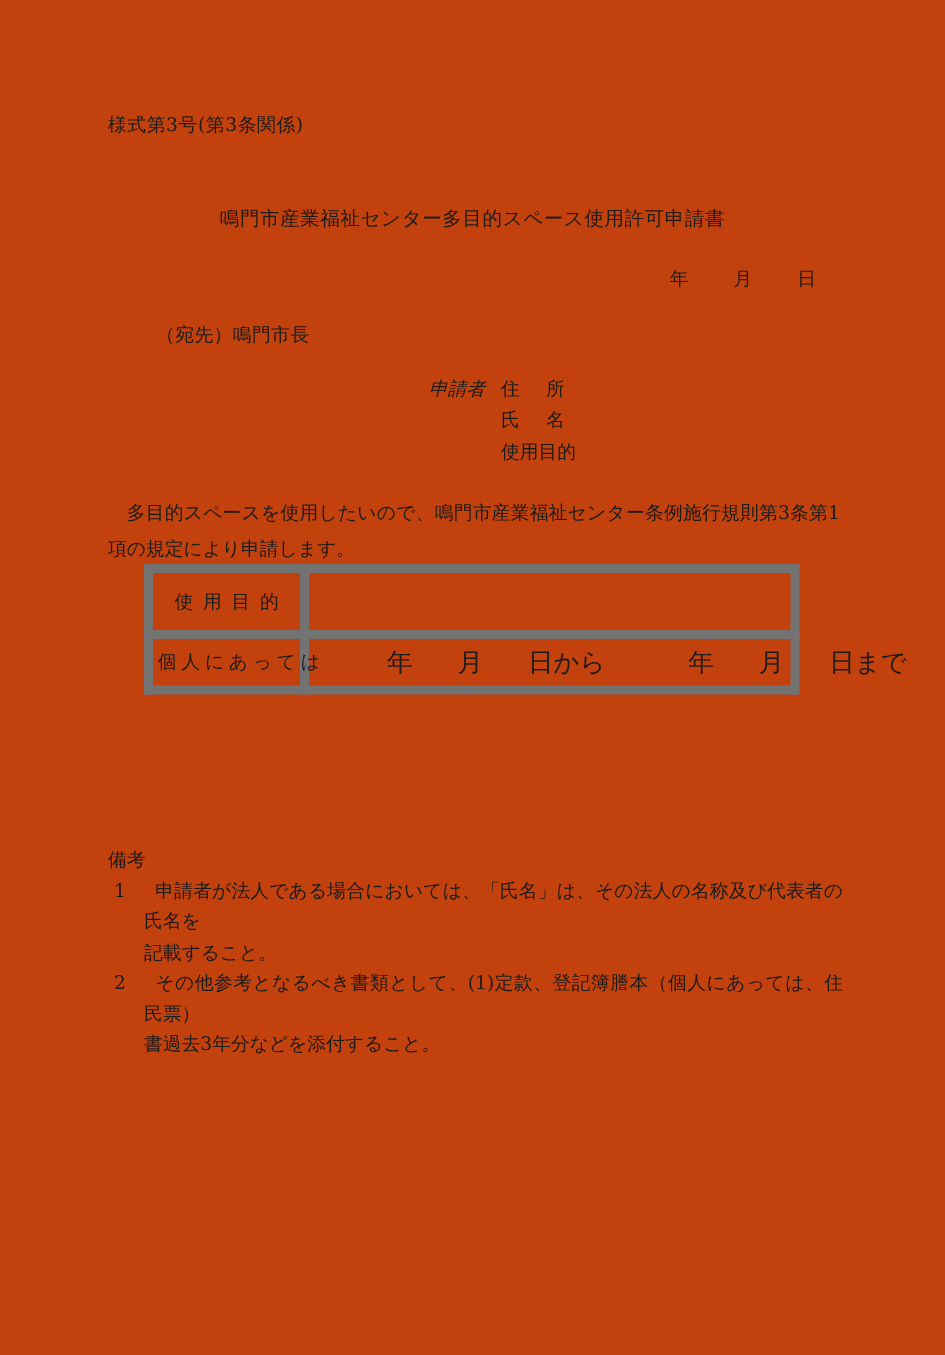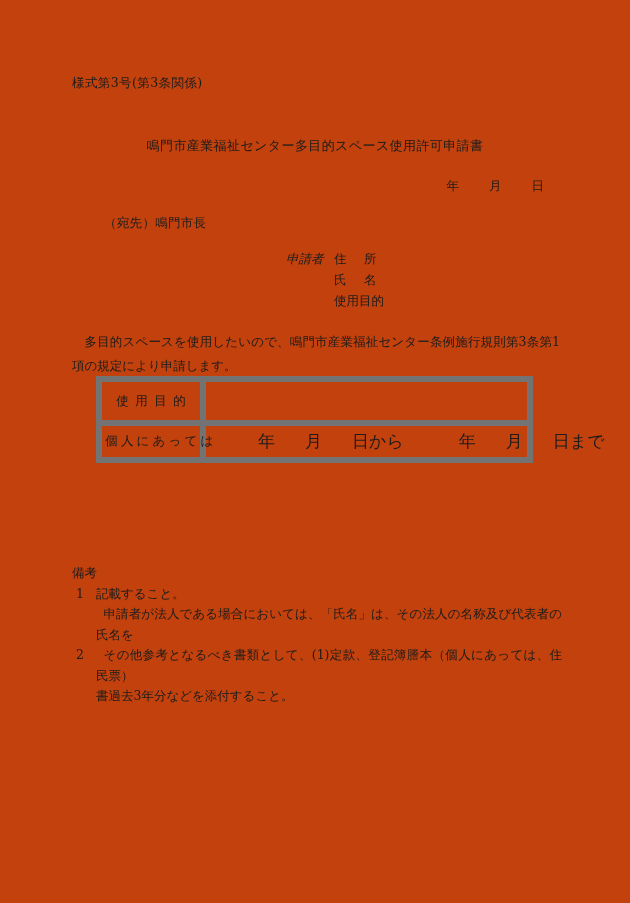--- a/index.html
+++ b/index.html
@@ -215,22 +215,22 @@
         </td>
       </tr>
     </tbody>
   </table>
 
   <div class="remarks">
     <span class="rm-head">備考</span>
 
     <span class="rm-item">
       <span class="num">1</span>
+      <span class="txt first">申請者が法人である場合においては、「氏名」は、その法人の名称及び代表者の氏名を</span>
       <span class="txt">記載すること。</span>
-      <span class="txt first">申請者が法人である場合においては、「氏名」は、その法人の名称及び代表者の氏名を</span>
     </span>
 
     <span class="rm-item">
       <span class="num">2</span>
       <span class="txt first">その他参考となるべき書類として、(1)定款、登記簿謄本（個人にあっては、住民票）</span>
       <span class="txt">書過去3年分などを添付すること。</span>
     </span>
   </div>
 
 </div>

